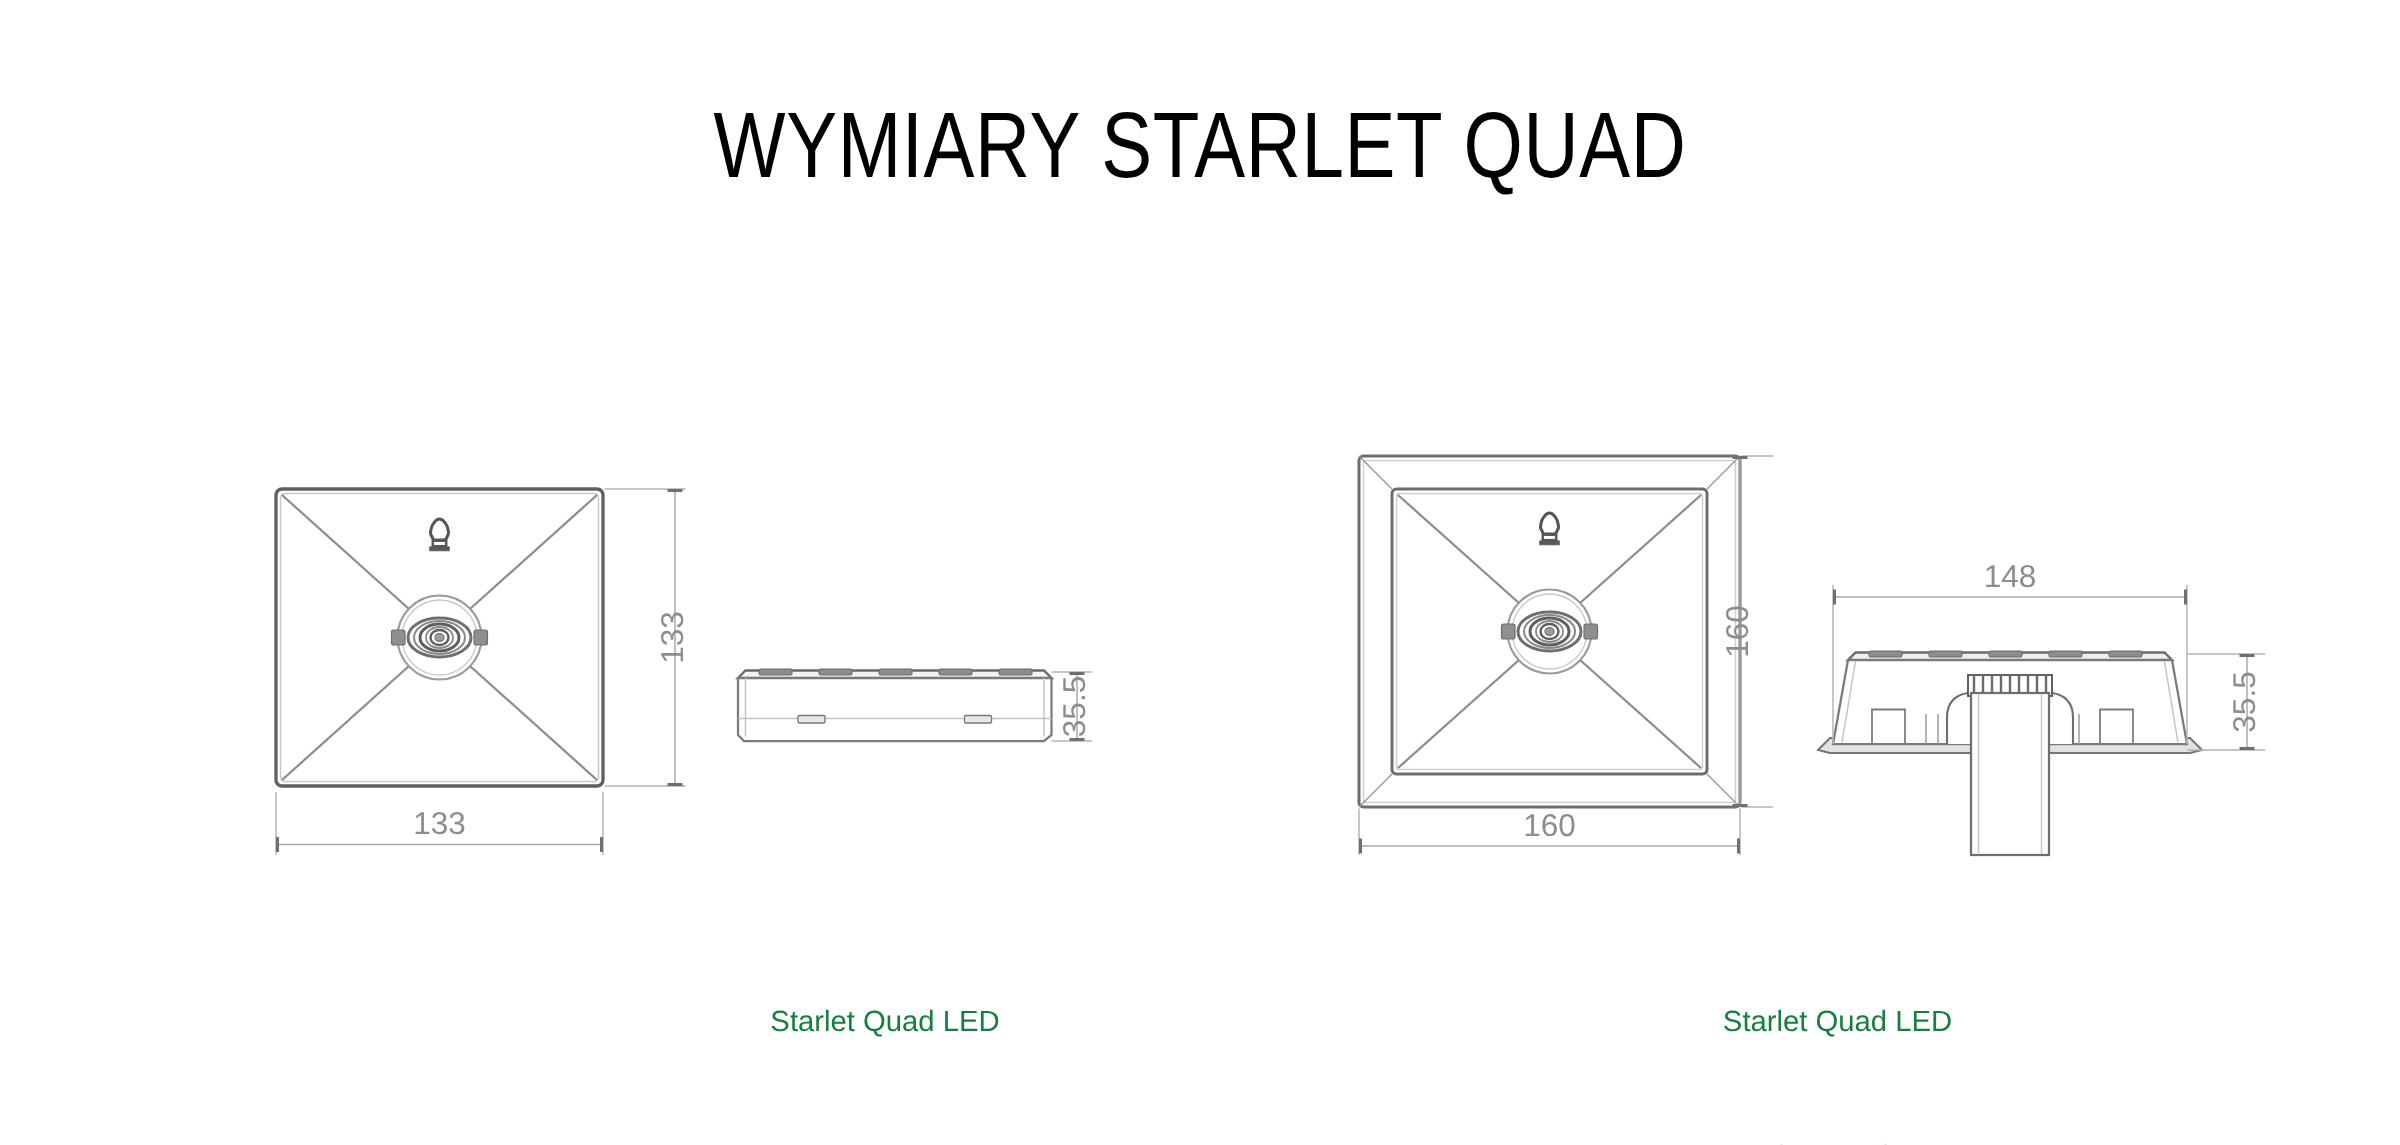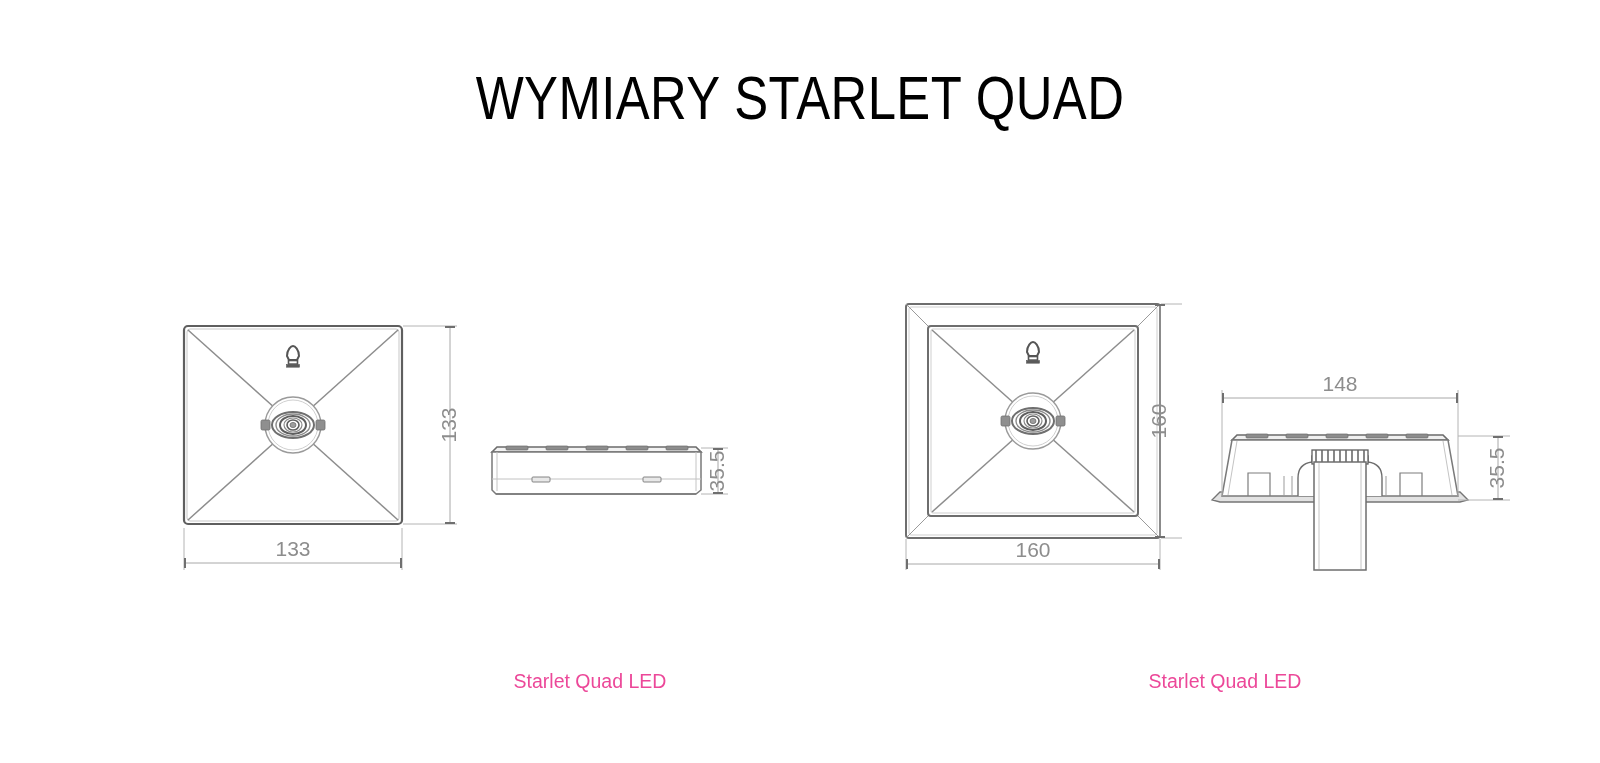--- a/index.html
+++ b/index.html
@@ -40,21 +40,21 @@
 
   .svg-layer { position: absolute; left: 0; top: 0; overflow: visible; }
 
   
   .caption {
     position: absolute;
     text-align: center;
     font-family: "Liberation Sans", sans-serif;
     font-size: 19.5px;
     line-height: 30px;
-    color: #ec4899;
+    color: #15803d;
     white-space: pre;
   }
   #caption-standard { left: 270px; top: 336px; width: 360px; }
   #caption-framed   { left: 185px; top: 336px; width: 360px; }
   .caption-line { display: block; }
 </style>
 </head>
 <body>
 
 <div id="page-title">WYMIARY STARLET QUAD</div>

